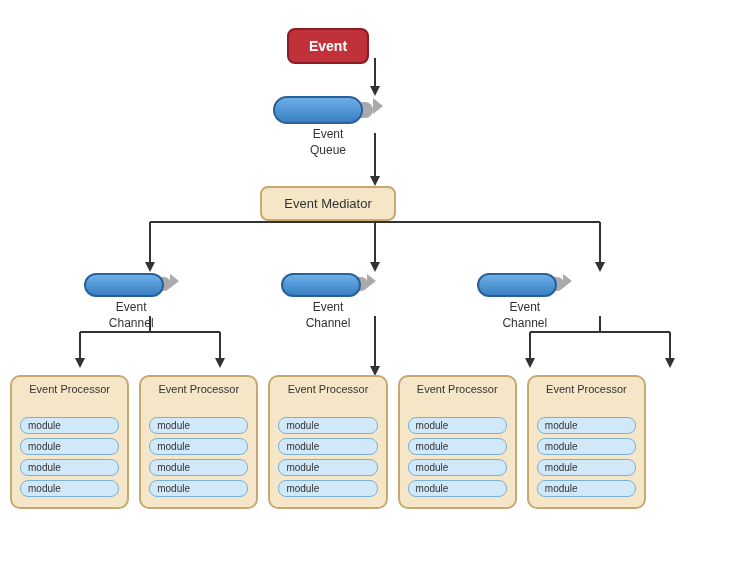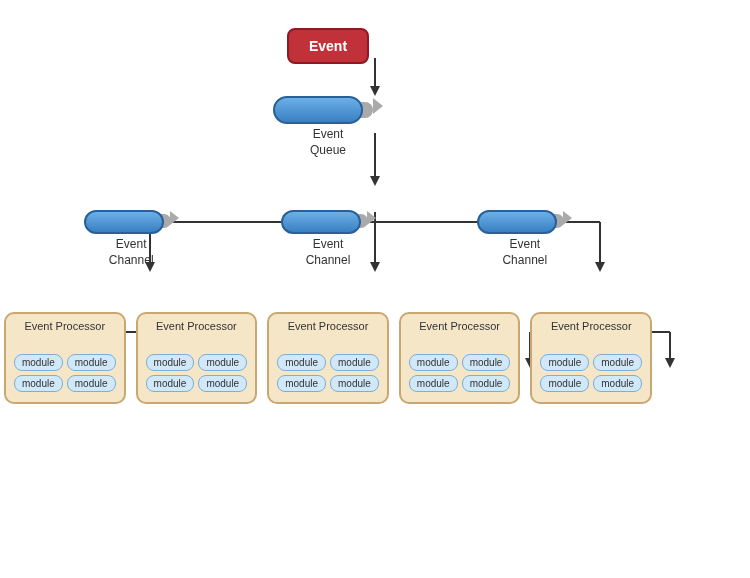--- a/index.html
+++ b/index.html
@@ -100,20 +100,21 @@
       width: 130px;
     }
     .processor-title {
       font-size: 11px;
       color: #333;
       margin-bottom: 22px;
       text-align: center;
     }
     .module-row {
       display: flex;
+      flex-direction: column;
       gap: 4px;
       margin-bottom: 4px;
       justify-content: center;
     }
     .module-pill {
       background: #d0e8f8;
       border: 1.5px solid #7ab0d8;
       border-radius: 8px;
       padding: 2px 7px;
       font-size: 10px;
@@ -214,20 +215,23 @@
 
   <div style="margin-top:32px; display:flex; flex-direction:column; align-items:center; position:relative; z-index:1;">
     <div class="queue-box">
       <div class="queue-arrow-bg"></div>
       <div class="queue-arrow-head"></div>
       <div class="queue-pill"></div>
     </div>
     <div class="queue-label">Event<br>Queue</div>
   </div>
 
+  <div style="margin-top:28px; position:relative; z-index:1;">
+    <div class="mediator-box">Event Mediator</div>
+  </div>
 
   <div style="display:flex; flex-direction:row; justify-content:center; width:100%; margin-top:52px; gap:0; position:relative; z-index:1;">
 
     <div class="channel-col" style="width:300px; align-items:center;">
       <div class="channel-box">
         <div class="channel-arrow-bg"></div>
         <div class="channel-arrow-head"></div>
         <div class="channel-pill"></div>
       </div>
       <div class="queue-label">Event<br>Channel</div>

